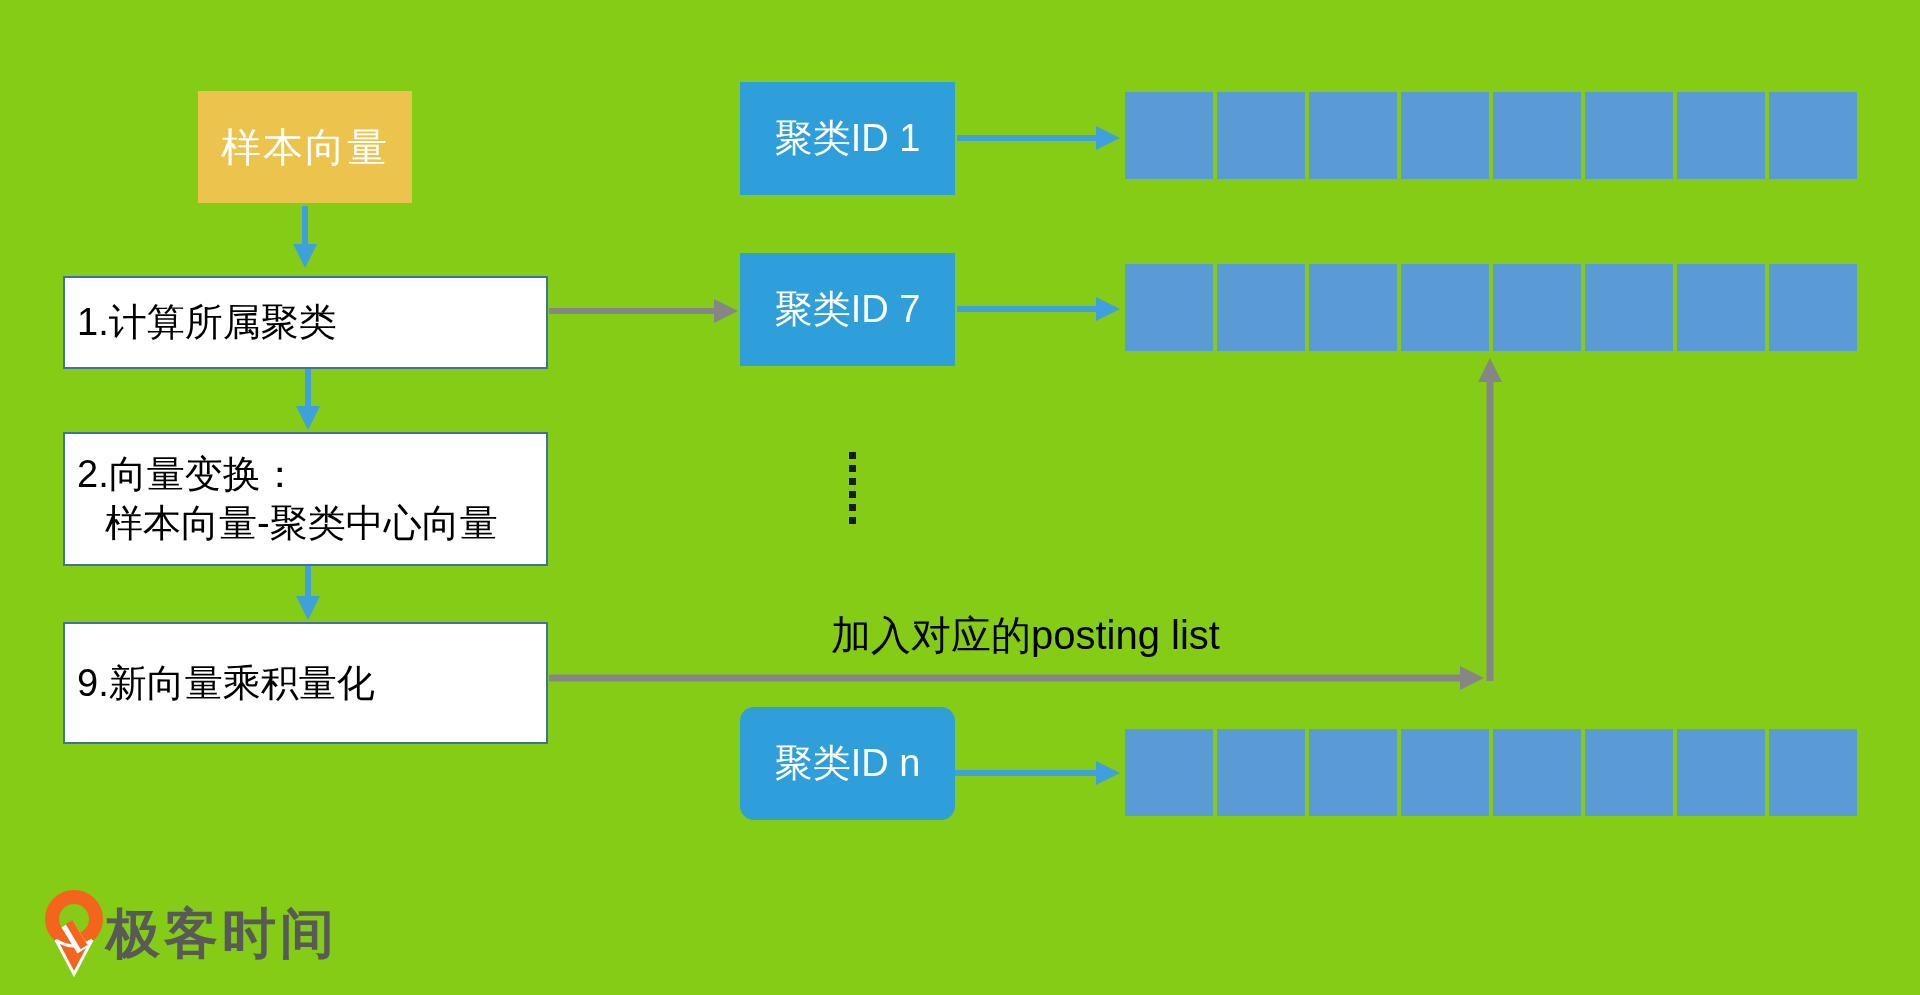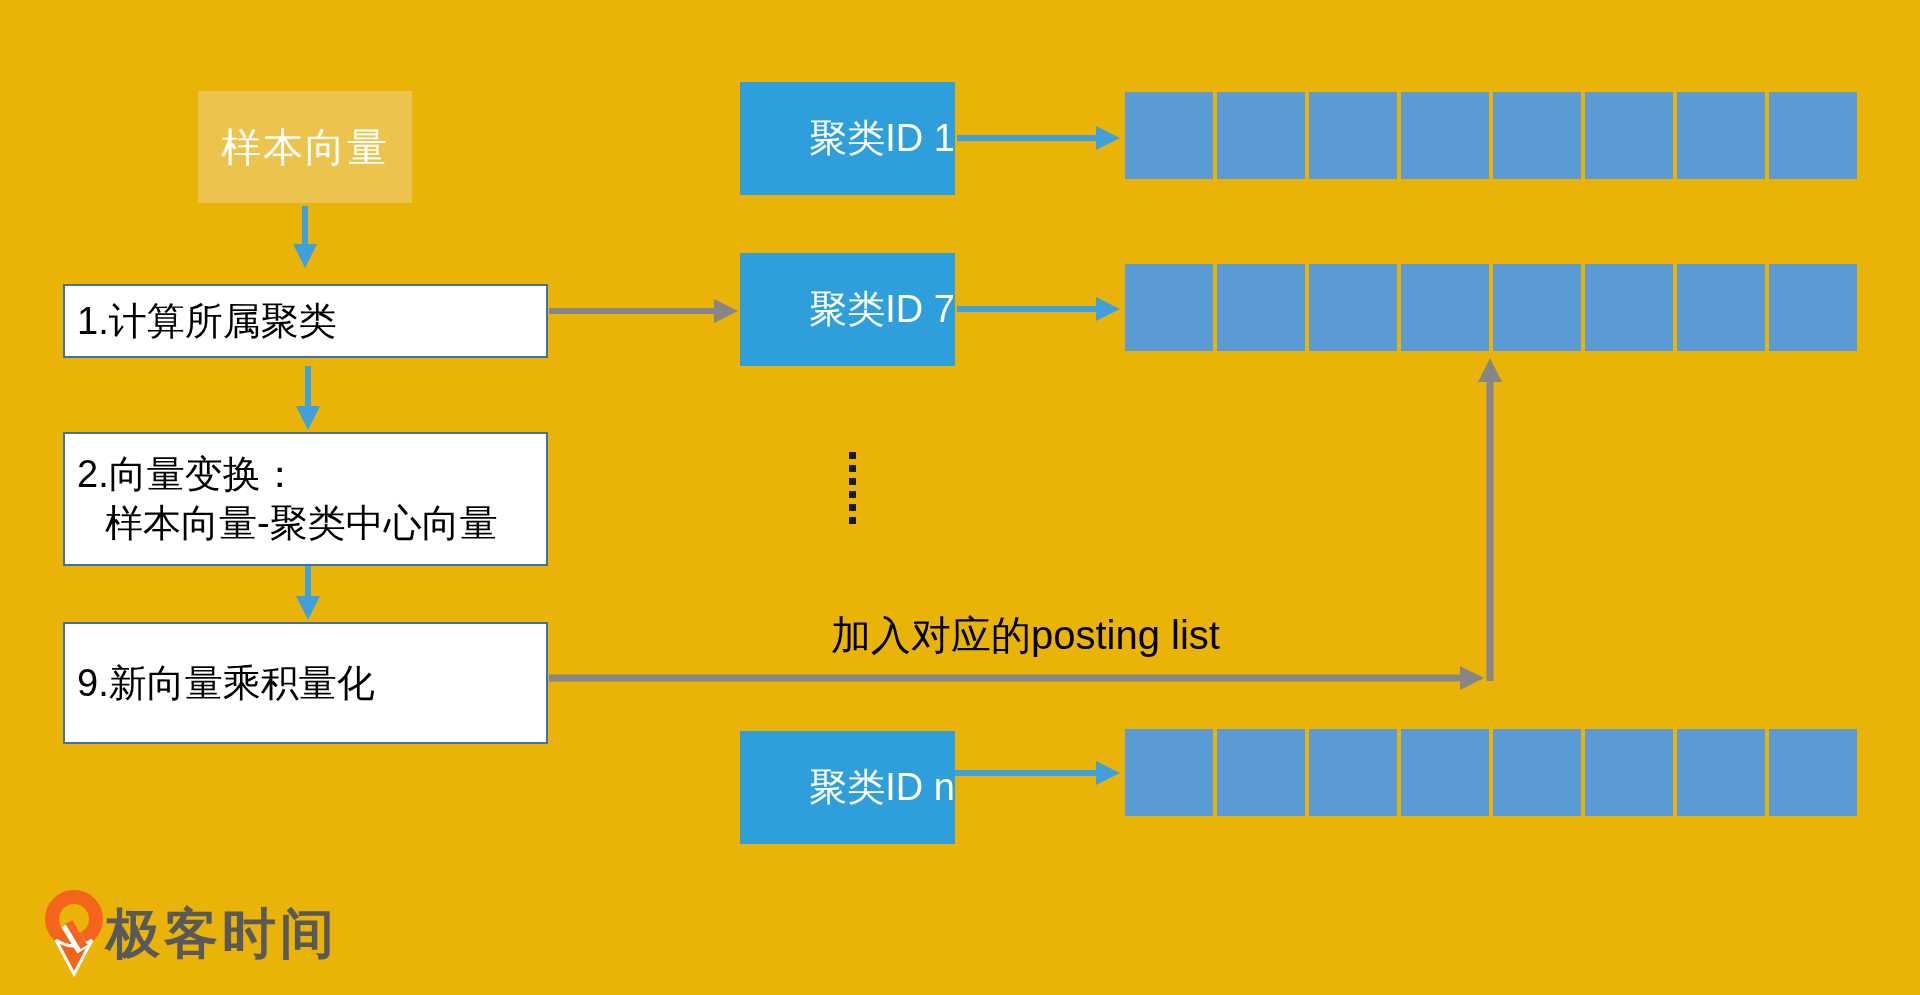--- a/index.html
+++ b/index.html
@@ -4,21 +4,21 @@
 <style>
   html, body {
     margin: 0;
     padding: 0;
     background: #ffffff;
   }
   .canvas {
     position: relative;
     width: 1920px;
     height: 995px;
-    background: #eab308;
+    background: #84cc16;
     font-family: "Liberation Sans", sans-serif;
     overflow: hidden;
   }
   .abs { position: absolute; box-sizing: border-box; }
 
   
   .sample-box {
     left: 198px; top: 91px; width: 214px; height: 112px;
     background: #ecc44d;
     color: #ffffff;
@@ -29,36 +29,36 @@
   .step-box {
     left: 63px; width: 485px;
     background: #ffffff;
     border: 2px solid #41719c;
     color: #000000;
     font-size: 38px;
     display: flex; flex-direction: column; justify-content: center;
     padding-left: 12px;
     line-height: 1.28;
   }
-  .step-1 { top: 284px; height: 74px; }
+  .step-1 { top: 276px; height: 93px; }
   .step-2 { top: 432px; height: 134px; }
   .step-3 { top: 622px; height: 122px; }
   .step-line2 { margin-left: 28px; }
 
   
   .cluster-box {
     left: 740px; width: 215px; height: 113px;
     background: #2e9fda;
     color: #ffffff;
     font-size: 38px;
-    display: flex; align-items: center; justify-content: flex-end;
+    display: flex; align-items: center; justify-content: center;
   }
   .cluster-1 { top: 82px; }
   .cluster-2 { top: 253px; }
-  .cluster-n { top: 731px; }
+  .cluster-n { top: 707px; border-radius: 14px; }
 
   
   .cell-row {
     left: 1125px;
     display: flex;
     gap: 4px;
   }
   .row-1 { top: 92px; }
   .row-2 { top: 264px; }
   .row-n { top: 729px; }

